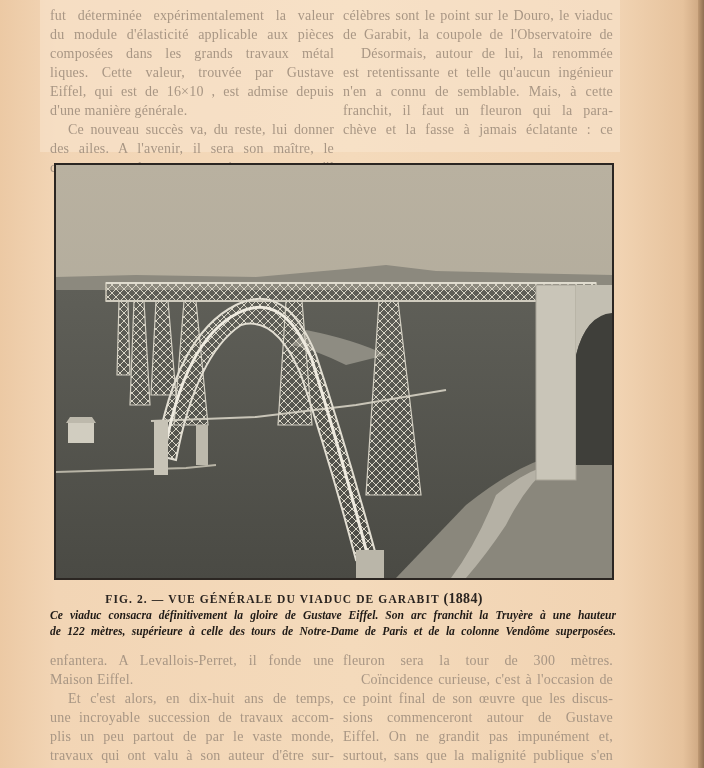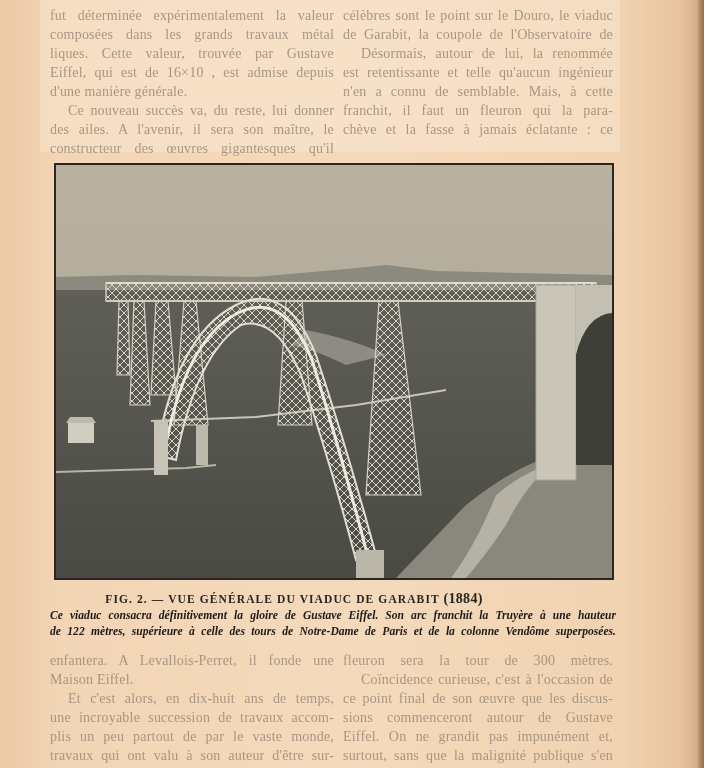--- a/index.html
+++ b/index.html
@@ -25,20 +25,21 @@
   .right-edge{position:absolute;right:0;top:0;width:6px;height:768px;background:linear-gradient(90deg,#c09a74,#8f6f52);}
 </style>
 </head>
 <body>
 
 <div class="faded-band"></div>
 <div class="right-edge"></div>
 
 <div class="col" id="top-left">
   <span class="line">fut déterminée expérimentalement la valeur</span>
+  <span class="line">du module d'élasticité applicable aux pièces</span>
   <span class="line">composées dans les grands travaux métal</span>
   <span class="line">liques. Cette valeur, trouvée par Gustave</span>
   <span class="line">Eiffel, qui est de 16×10 , est admise depuis</span>
   <span class="line last">d'une manière générale.</span>
   <span class="line" style="padding-left:18px">Ce nouveau succès va, du reste, lui donner</span>
   <span class="line">des ailes. A l'avenir, il sera son maître, le</span>
   <span class="line">constructeur des œuvres gigantesques qu'il</span>
 </div>
 
 <div class="col" id="top-right">

